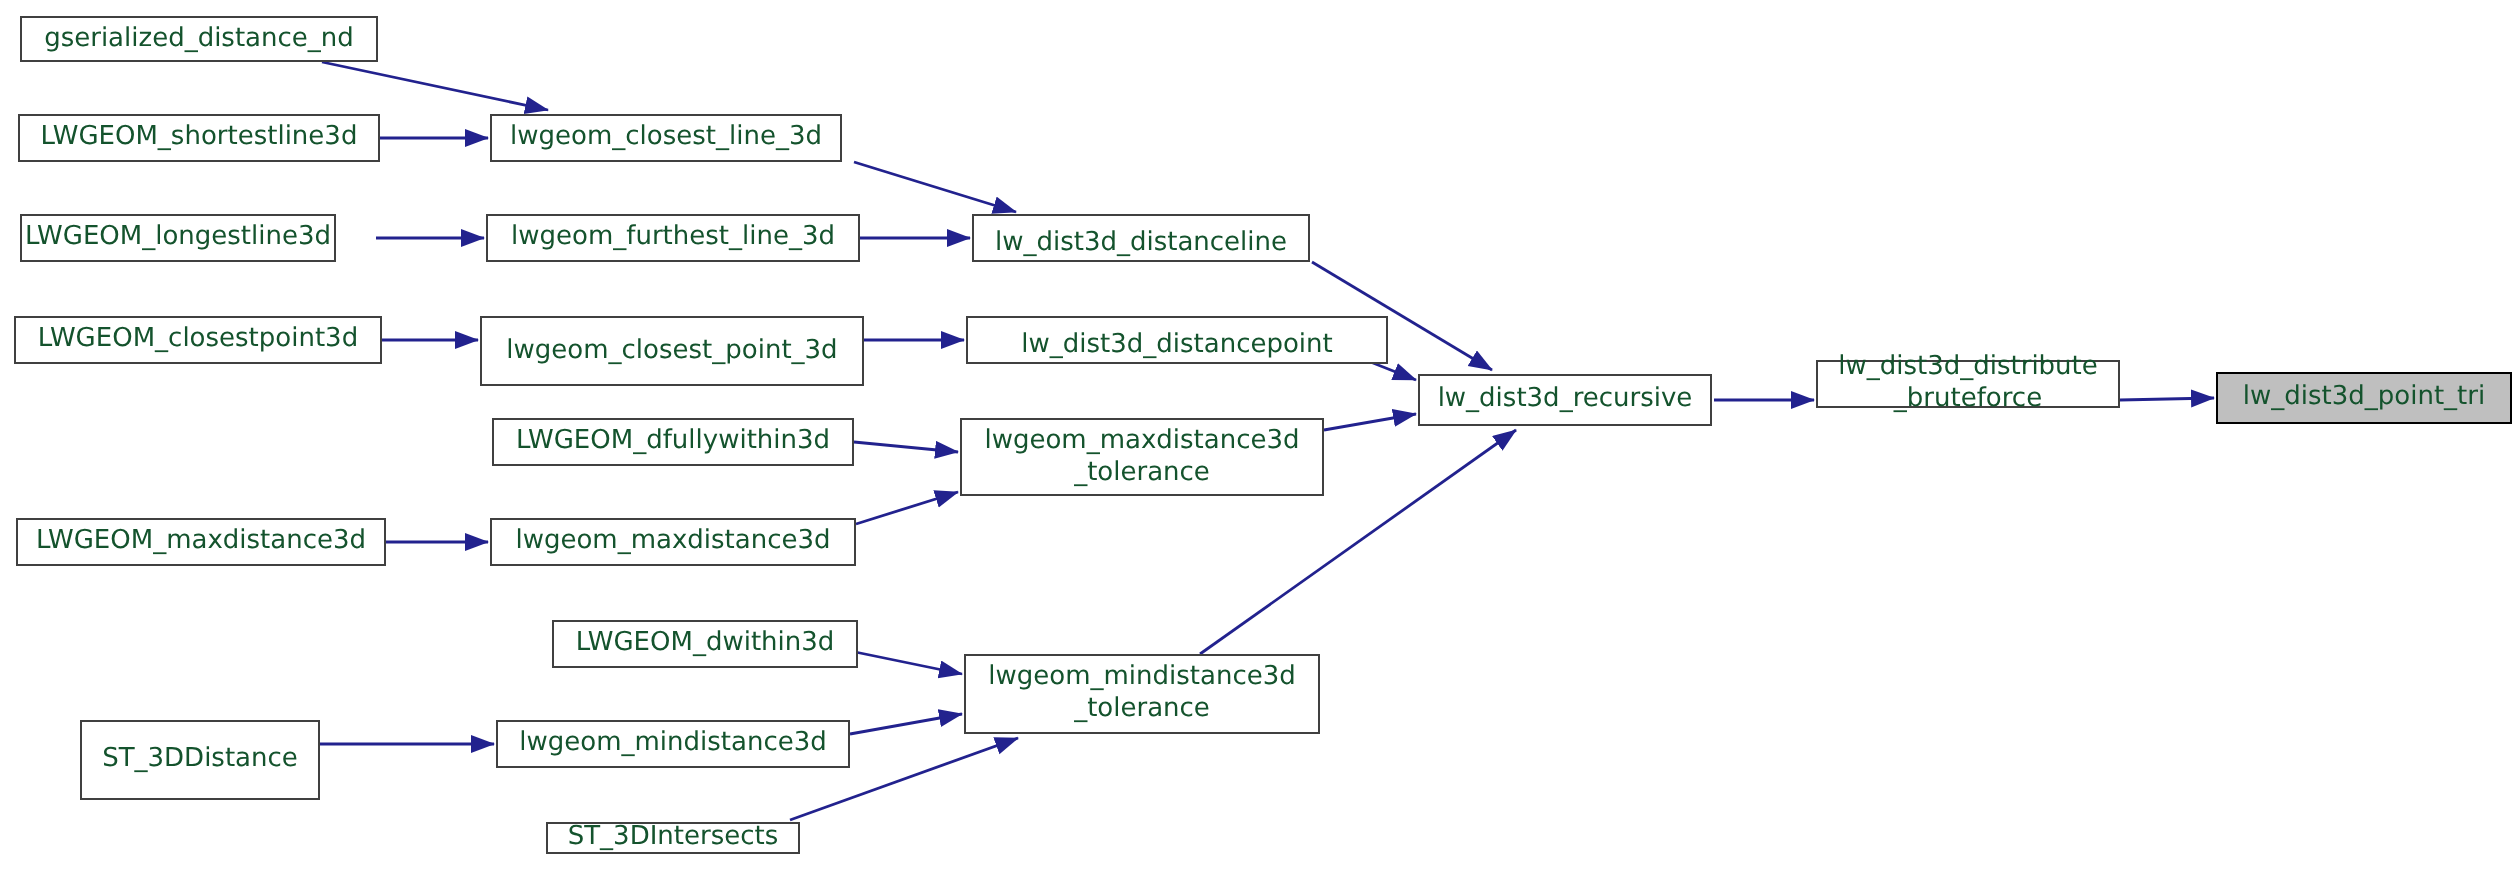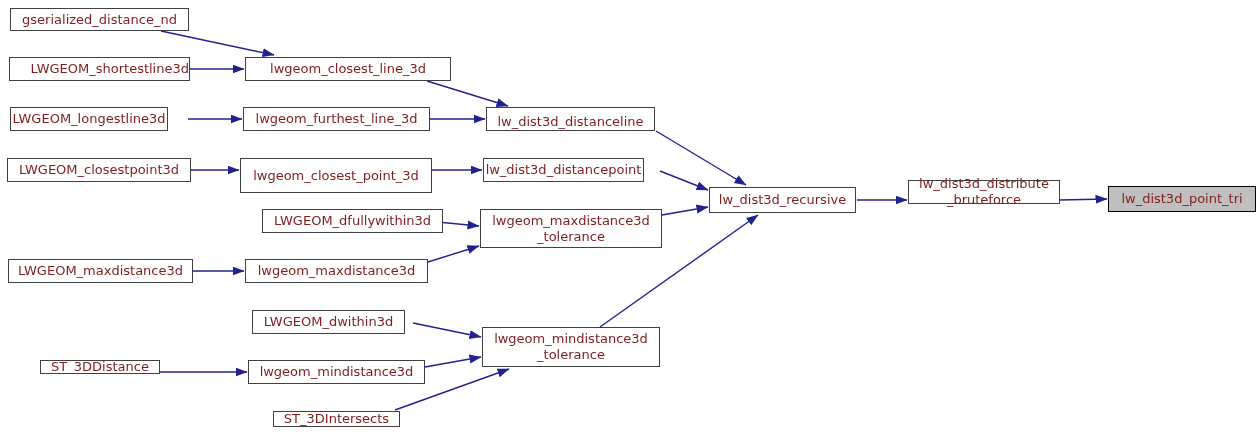--- a/index.html
+++ b/index.html
@@ -10,21 +10,21 @@
     position:absolute;
     box-sizing:border-box;
     background:#ffffff;
     border:1px solid #404040;
     display:flex;
     flex-direction:column;
     align-items:center;
     justify-content:center;
     font-size:13px;
     line-height:16px;
-    color:#7f1d1d;
+    color:#14532d;
     white-space:nowrap;
     text-align:center;
     cursor:pointer;
   }
   .node.hl{
     background:#bfbfbf;
     border:1.5px solid #000000;
     cursor:default;
   }
   .nline{pointer-events:none;}
@@ -59,45 +59,45 @@
         <line x1="160" y1="372" x2="247" y2="372" stroke="#22228e" stroke-width="1.4" marker-end="url(#arrowhead)"></line>
         <line x1="425" y1="367" x2="481" y2="357" stroke="#22228e" stroke-width="1.4" marker-end="url(#arrowhead)"></line>
         <line x1="395" y1="410" x2="509" y2="369" stroke="#22228e" stroke-width="1.4" marker-end="url(#arrowhead)"></line>
         <line x1="600" y1="327" x2="758" y2="215" stroke="#22228e" stroke-width="1.4" marker-end="url(#arrowhead)"></line>
       </g>
   </svg>
   <div id="node-layer">
       <div class="node" style="left: 10px; top: 8px; width: 179px; height: 23px;">
         <div class="nline">gserialized_distance_nd</div>
       </div>
-      <div class="node" style="left: 9px; top: 57px; width: 181px; height: 24px; align-items: flex-end;">
+      <div class="node" style="left: 9px; top: 57px; width: 181px; height: 24px;">
         <div class="nline">LWGEOM_shortestline3d</div>
       </div>
-      <div class="node" style="left: 245px; top: 57px; width: 206px; height: 24px;">
+      <div class="node" style="left: 245px; top: 57px; width: 176px; height: 24px;">
         <div class="nline">lwgeom_closest_line_3d</div>
       </div>
       <div class="node" style="left: 10px; top: 107px; width: 158px; height: 24px;">
         <div class="nline">LWGEOM_longestline3d</div>
       </div>
       <div class="node" style="left: 243px; top: 107px; width: 187px; height: 24px;">
         <div class="nline">lwgeom_furthest_line_3d</div>
       </div>
       <div class="node" style="left: 486px; top: 107px; width: 169px; height: 24px; justify-content: flex-end;">
         <div class="nline">lw_dist3d_distanceline</div>
       </div>
       <div class="node" style="left: 7px; top: 158px; width: 184px; height: 24px;">
         <div class="nline">LWGEOM_closestpoint3d</div>
       </div>
       <div class="node" style="left: 240px; top: 158px; width: 192px; height: 35px;">
         <div class="nline">lwgeom_closest_point_3d</div>
       </div>
-      <div class="node" style="left: 483px; top: 158px; width: 161px; height: 24px;">
+      <div class="node" style="left: 483px; top: 158px; width: 211px; height: 24px; justify-content: flex-end;">
         <div class="nline">lw_dist3d_distancepoint</div>
       </div>
-      <div class="node" style="left: 246px; top: 209px; width: 181px; height: 24px; margin-left: 16px;">
+      <div class="node" style="left: 246px; top: 209px; width: 181px; height: 24px;">
         <div class="nline">LWGEOM_dfullywithin3d</div>
       </div>
       <div class="node" style="left: 480px; top: 209px; width: 182px; height: 39px;">
         <div class="nline">lwgeom_maxdistance3d</div>
         <div class="nline">_tolerance</div>
       </div>
       <div class="node" style="left: 8px; top: 259px; width: 185px; height: 24px;">
         <div class="nline">LWGEOM_maxdistance3d</div>
       </div>
       <div class="node" style="left: 245px; top: 259px; width: 183px; height: 24px;">
@@ -106,28 +106,28 @@
       <div class="node" style="left: 709px; top: 187px; width: 147px; height: 26px;">
         <div class="nline">lw_dist3d_recursive</div>
       </div>
       <div class="node" style="left: 908px; top: 180px; width: 152px; height: 24px;">
         <div class="nline">lw_dist3d_distribute</div>
         <div class="nline">_bruteforce</div>
       </div>
       <div class="node hl" style="left: 1108px; top: 186px; width: 148px; height: 26px;">
         <div class="nline">lw_dist3d_point_tri</div>
       </div>
-      <div class="node" style="left: 252px; top: 310px; width: 153px; height: 24px; text-align: right;">
+      <div class="node" style="left: 276px; top: 310px; width: 153px; height: 24px; text-align: right;">
         <div class="nline">LWGEOM_dwithin3d</div>
       </div>
       <div class="node" style="left: 482px; top: 327px; width: 178px; height: 40px;">
         <div class="nline">lwgeom_mindistance3d</div>
         <div class="nline">_tolerance</div>
       </div>
-      <div class="node" style="left: 40px; top: 360px; width: 120px; height: 14px;">
+      <div class="node" style="left: 40px; top: 360px; width: 120px; height: 40px;">
         <div class="nline">ST_3DDistance</div>
       </div>
       <div class="node" style="left: 248px; top: 360px; width: 177px; height: 24px;">
         <div class="nline">lwgeom_mindistance3d</div>
       </div>
       <div class="node" style="left: 273px; top: 411px; width: 127px; height: 16px;">
         <div class="nline">ST_3DIntersects</div>
       </div>
     </div>
 </div>

